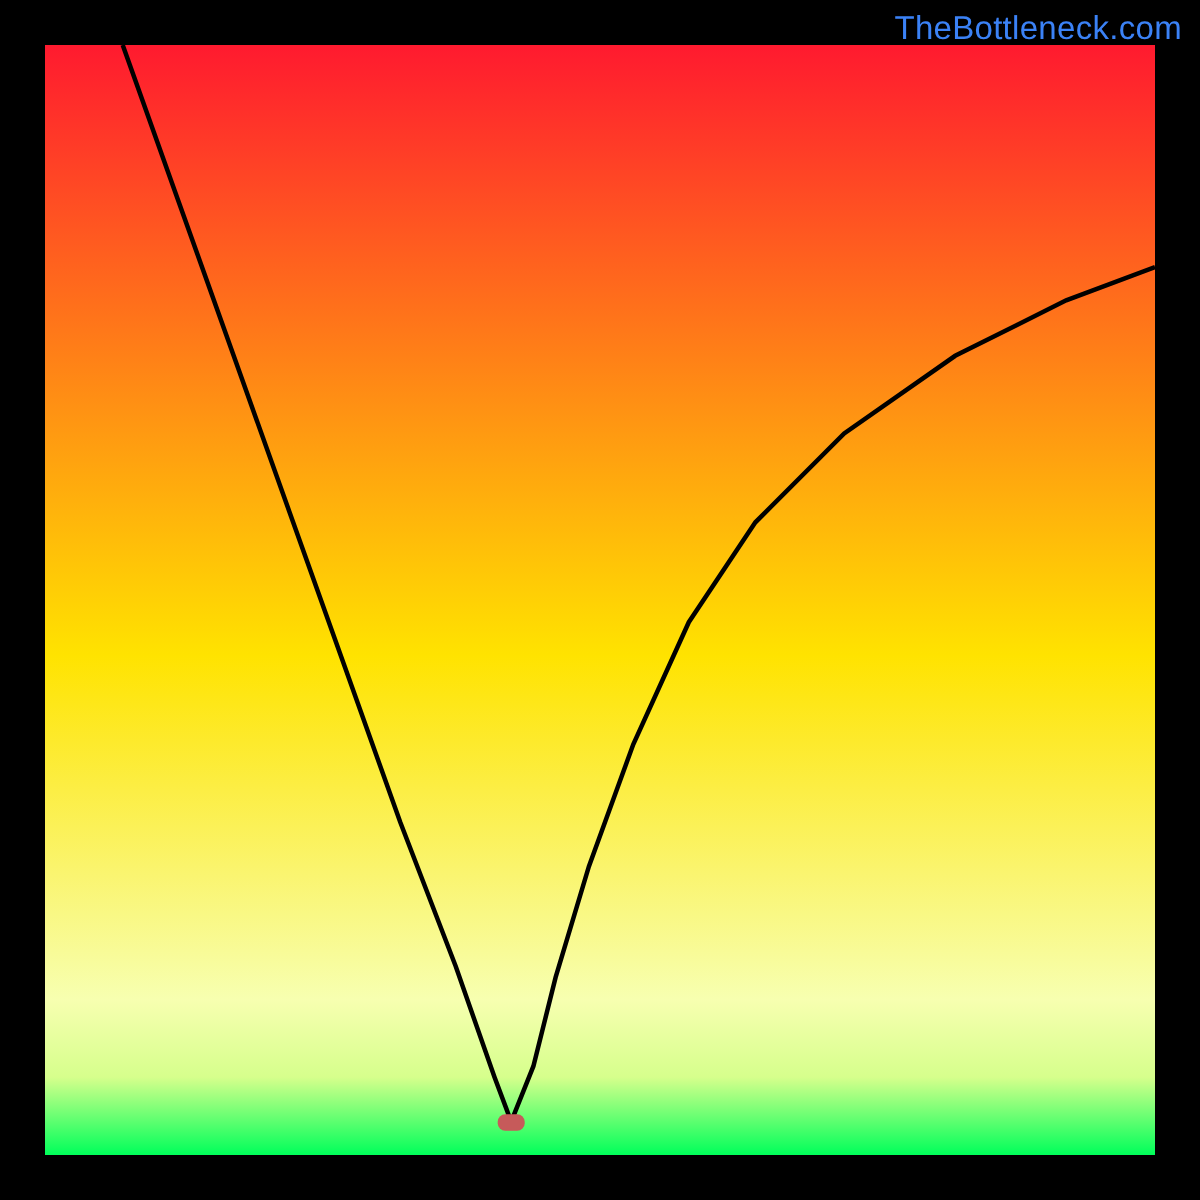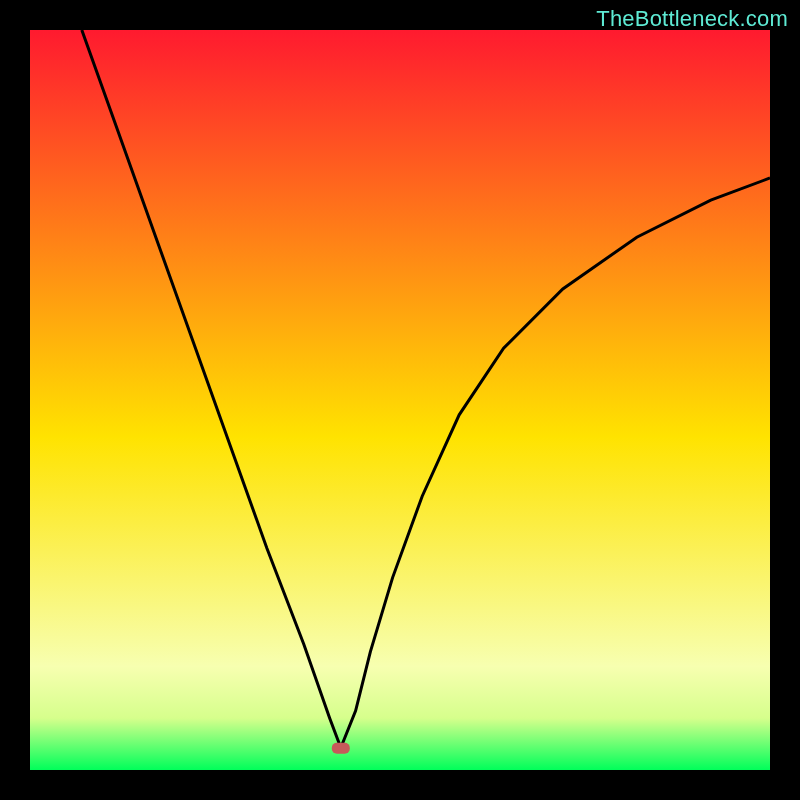--- a/index.html
+++ b/index.html
@@ -24,21 +24,21 @@
     left: 30px;
     top: 30px;
     width: 740px;
     height: 740px;
     
   }
   .watermark {
     position: absolute;
     top: 6px;
     right: 12px;
-    color: #5eead4;
+    color: #3b82f6;
     font-size: 22px;
     font-weight: 500;
     letter-spacing: 0.2px;
   }
   svg { display: block; }
 </style>
 </head>
 <body>
 
 <div class="frame">

